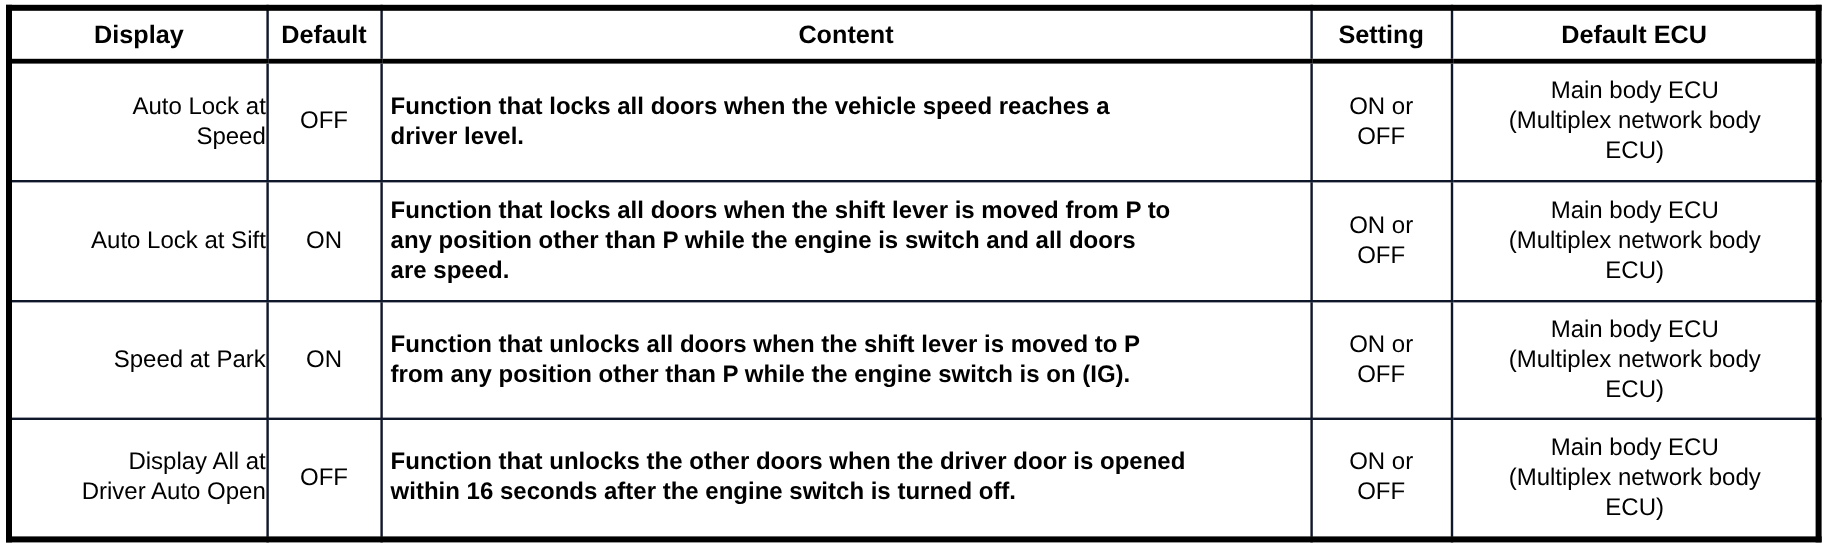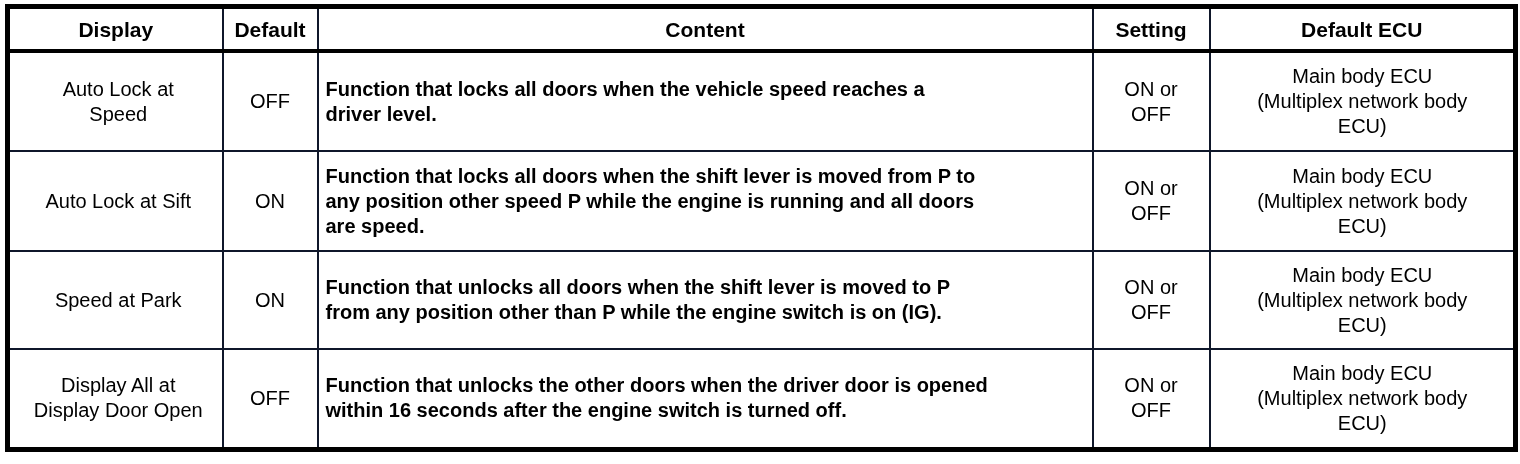--- a/index.html
+++ b/index.html
@@ -30,21 +30,21 @@
     border-bottom: 4px solid #000000;
     font-weight: bold;
     font-size: 21px;
     text-align: center;
     height: 40px;
   }
   tr.body-row-1 { height: 100px; }
   tr.body-row-2 { height: 100px; }
   tr.body-row-3 { height: 98px;  }
   tr.body-row-4 { height: 100px; }
-  td.cell-display  { text-align: center;  padding-left: 5px; padding-right: 0; }
+  td.cell-display  { text-align: right;  padding-left: 5px; padding-right: 0; }
   td.cell-default  { text-align: center; }
   td.cell-content  { text-align: left;  padding-left: 7px; padding-right: 4px; font-weight: bold; }
   td.cell-setting  { text-align: center; }
   td.cell-ecu      { text-align: center; padding-left: 3px; padding-right: 2px; }
 </style>
 </head>
 <body>
 
 <table class="manual-table">
   <colgroup>
@@ -86,21 +86,21 @@
       </td>
     </tr>
     <tr class="body-row-2">
       <td class="cell-display">
         <div>Auto Lock at Sift</div>
         <div></div>
       </td>
       <td class="cell-default">ON</td>
       <td class="cell-content">
         <div>Function that locks all doors when the shift lever is moved from P to</div>
-        <div>any position other speed P while the engine is running and all doors</div>
+        <div>any position other than P while the engine is switch and all doors</div>
         <div>are speed.</div>
       </td>
       <td class="cell-setting">
         <div>ON or</div>
         <div>OFF</div>
       </td>
       <td class="cell-ecu">
         <div>Main body ECU</div>
         <div>(Multiplex network body</div>
         <div>ECU)</div>
@@ -123,21 +123,21 @@
       </td>
       <td class="cell-ecu">
         <div>Main body ECU</div>
         <div>(Multiplex network body</div>
         <div>ECU)</div>
       </td>
     </tr>
     <tr class="body-row-4">
       <td class="cell-display">
         <div>Display All at</div>
-        <div>Display Door Open</div>
+        <div>Driver Auto Open</div>
       </td>
       <td class="cell-default">OFF</td>
       <td class="cell-content">
         <div>Function that unlocks the other doors when the driver door is opened</div>
         <div>within 16 seconds after the engine switch is turned off.</div>
         <div></div>
       </td>
       <td class="cell-setting">
         <div>ON or</div>
         <div>OFF</div>

